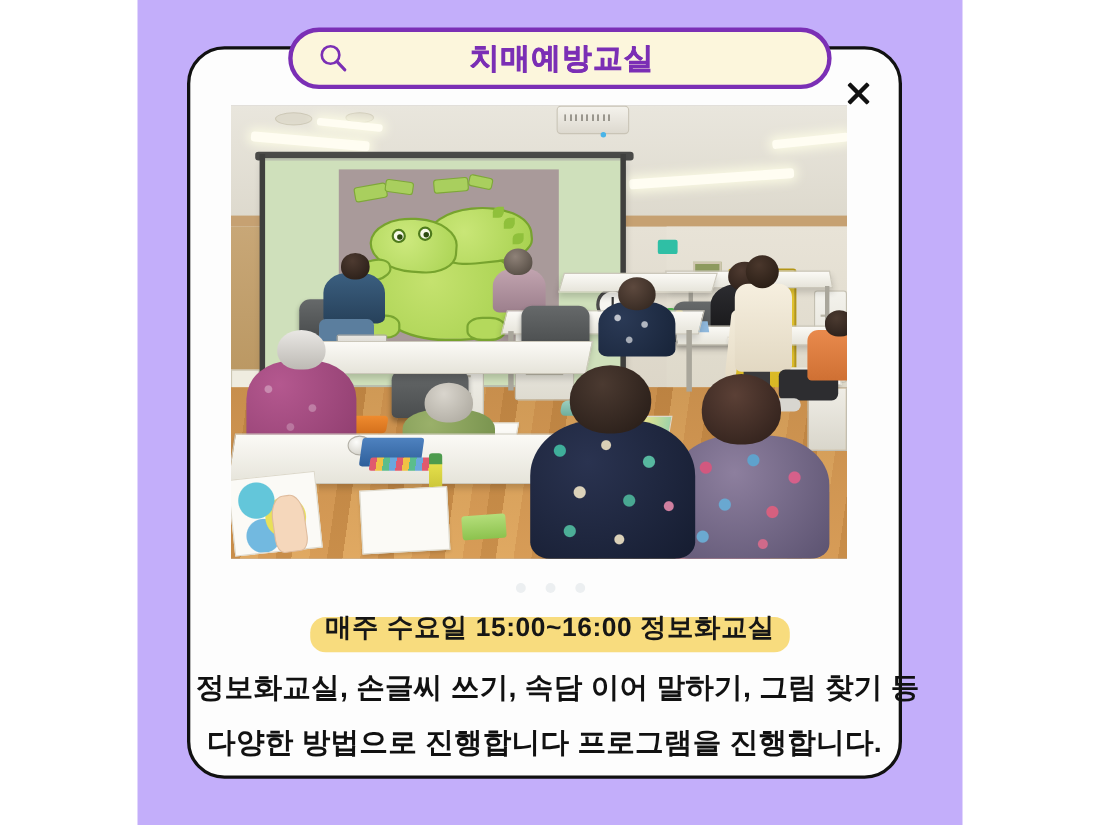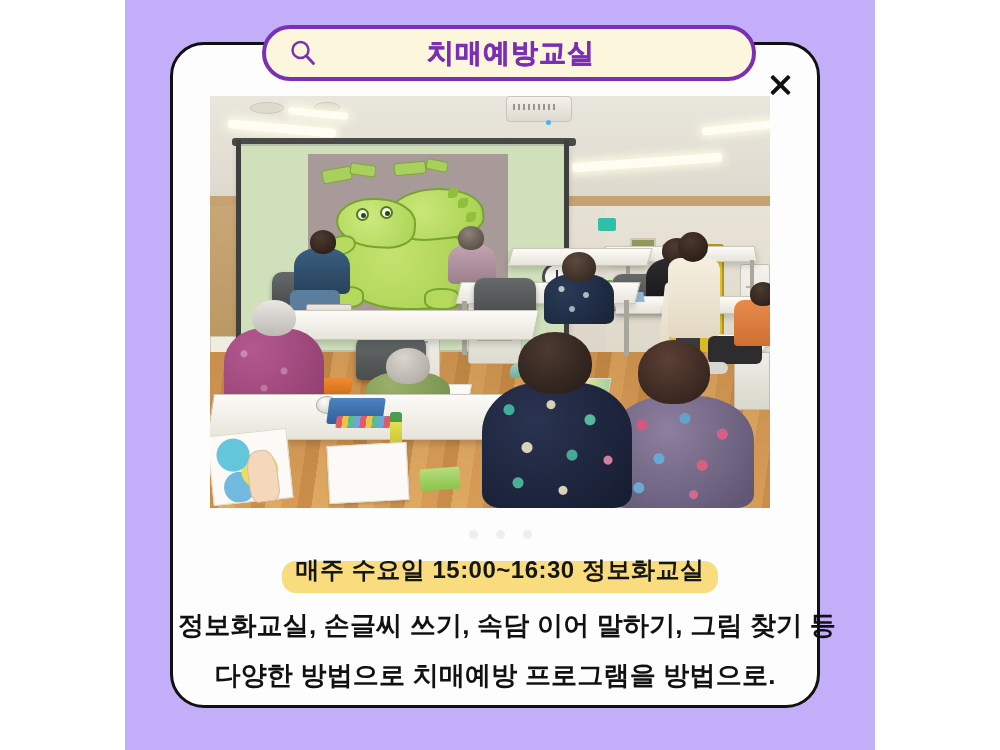--- a/index.html
+++ b/index.html
@@ -607,21 +607,21 @@
       <span></span>
   </div>
 
   <div class="dots">
     <div class="dot"></div>
     <div class="dot"></div>
     <div class="dot"></div>
   </div>
 
   <div class="schedule-wrap">
-    <div class="schedule">매주 수요일 15:00~16:30 정보화교실</div>
+    <div class="schedule">매주 수요일 15:00~16:00 정보화교실</div>
   </div>
 
   <div class="body-lines">
     <div class="bline">정보화교실, 손글씨 쓰기, 속담 이어 말하기, 그림 찾기 등</div>
-    <div class="bline">다양한 방법으로 치매예방 프로그램을 방법으로.</div>
+    <div class="bline">다양한 방법으로 진행합니다 프로그램을 진행합니다.</div>
   </div>
 
 </div>
 
 </body></html>

